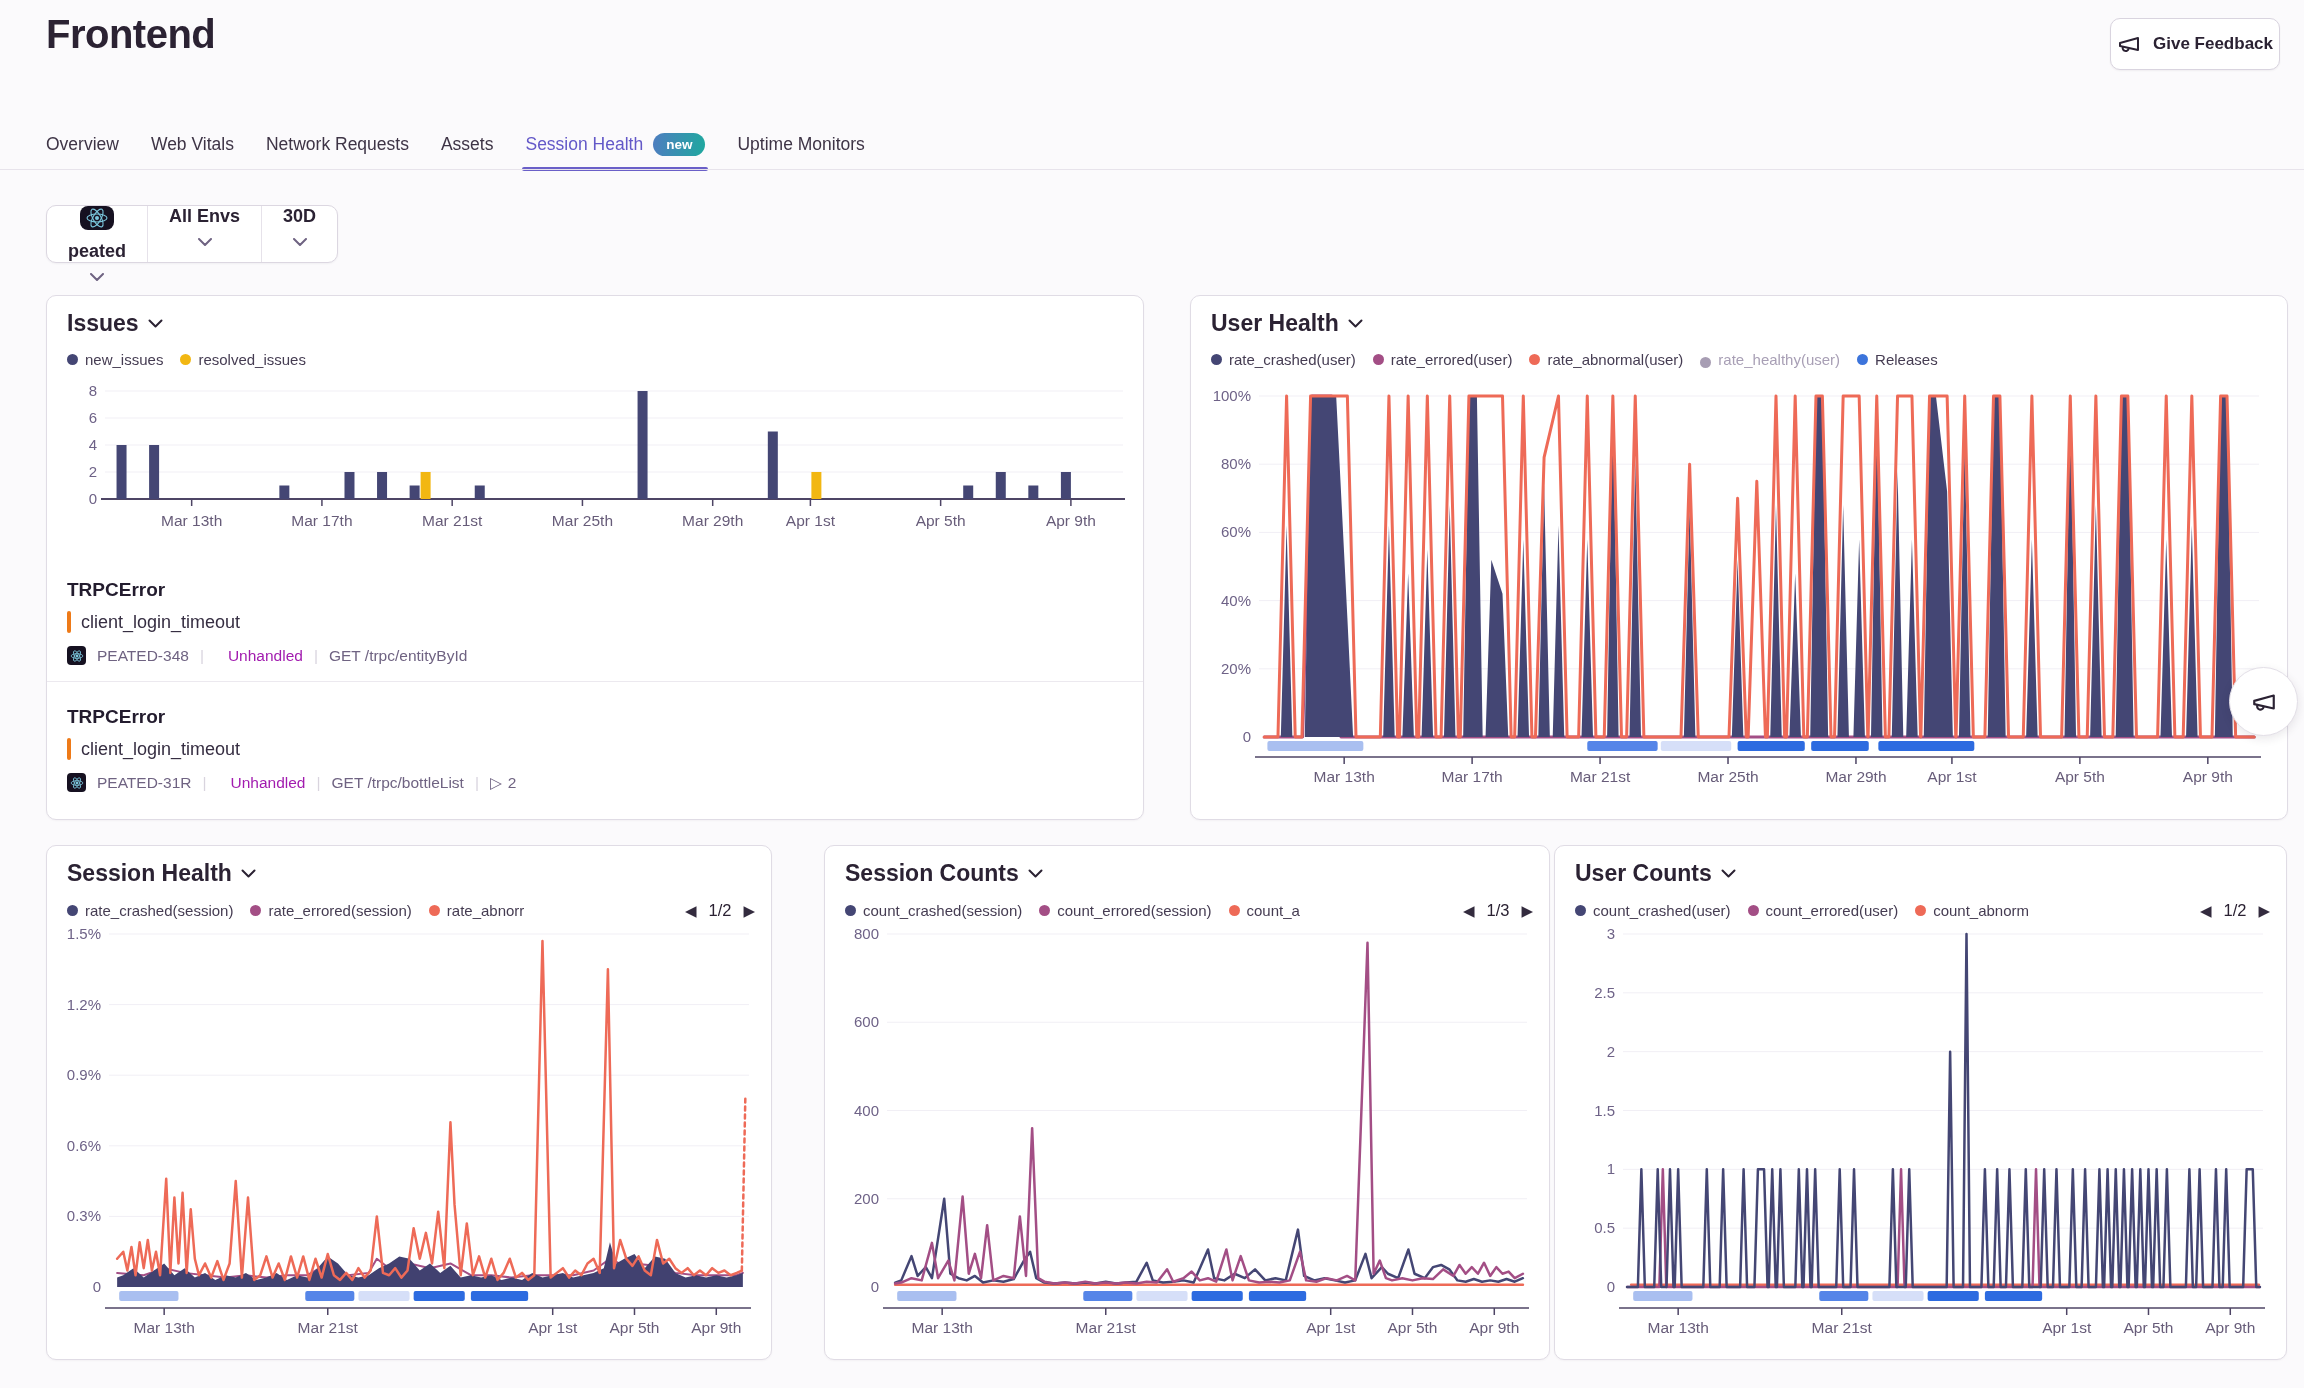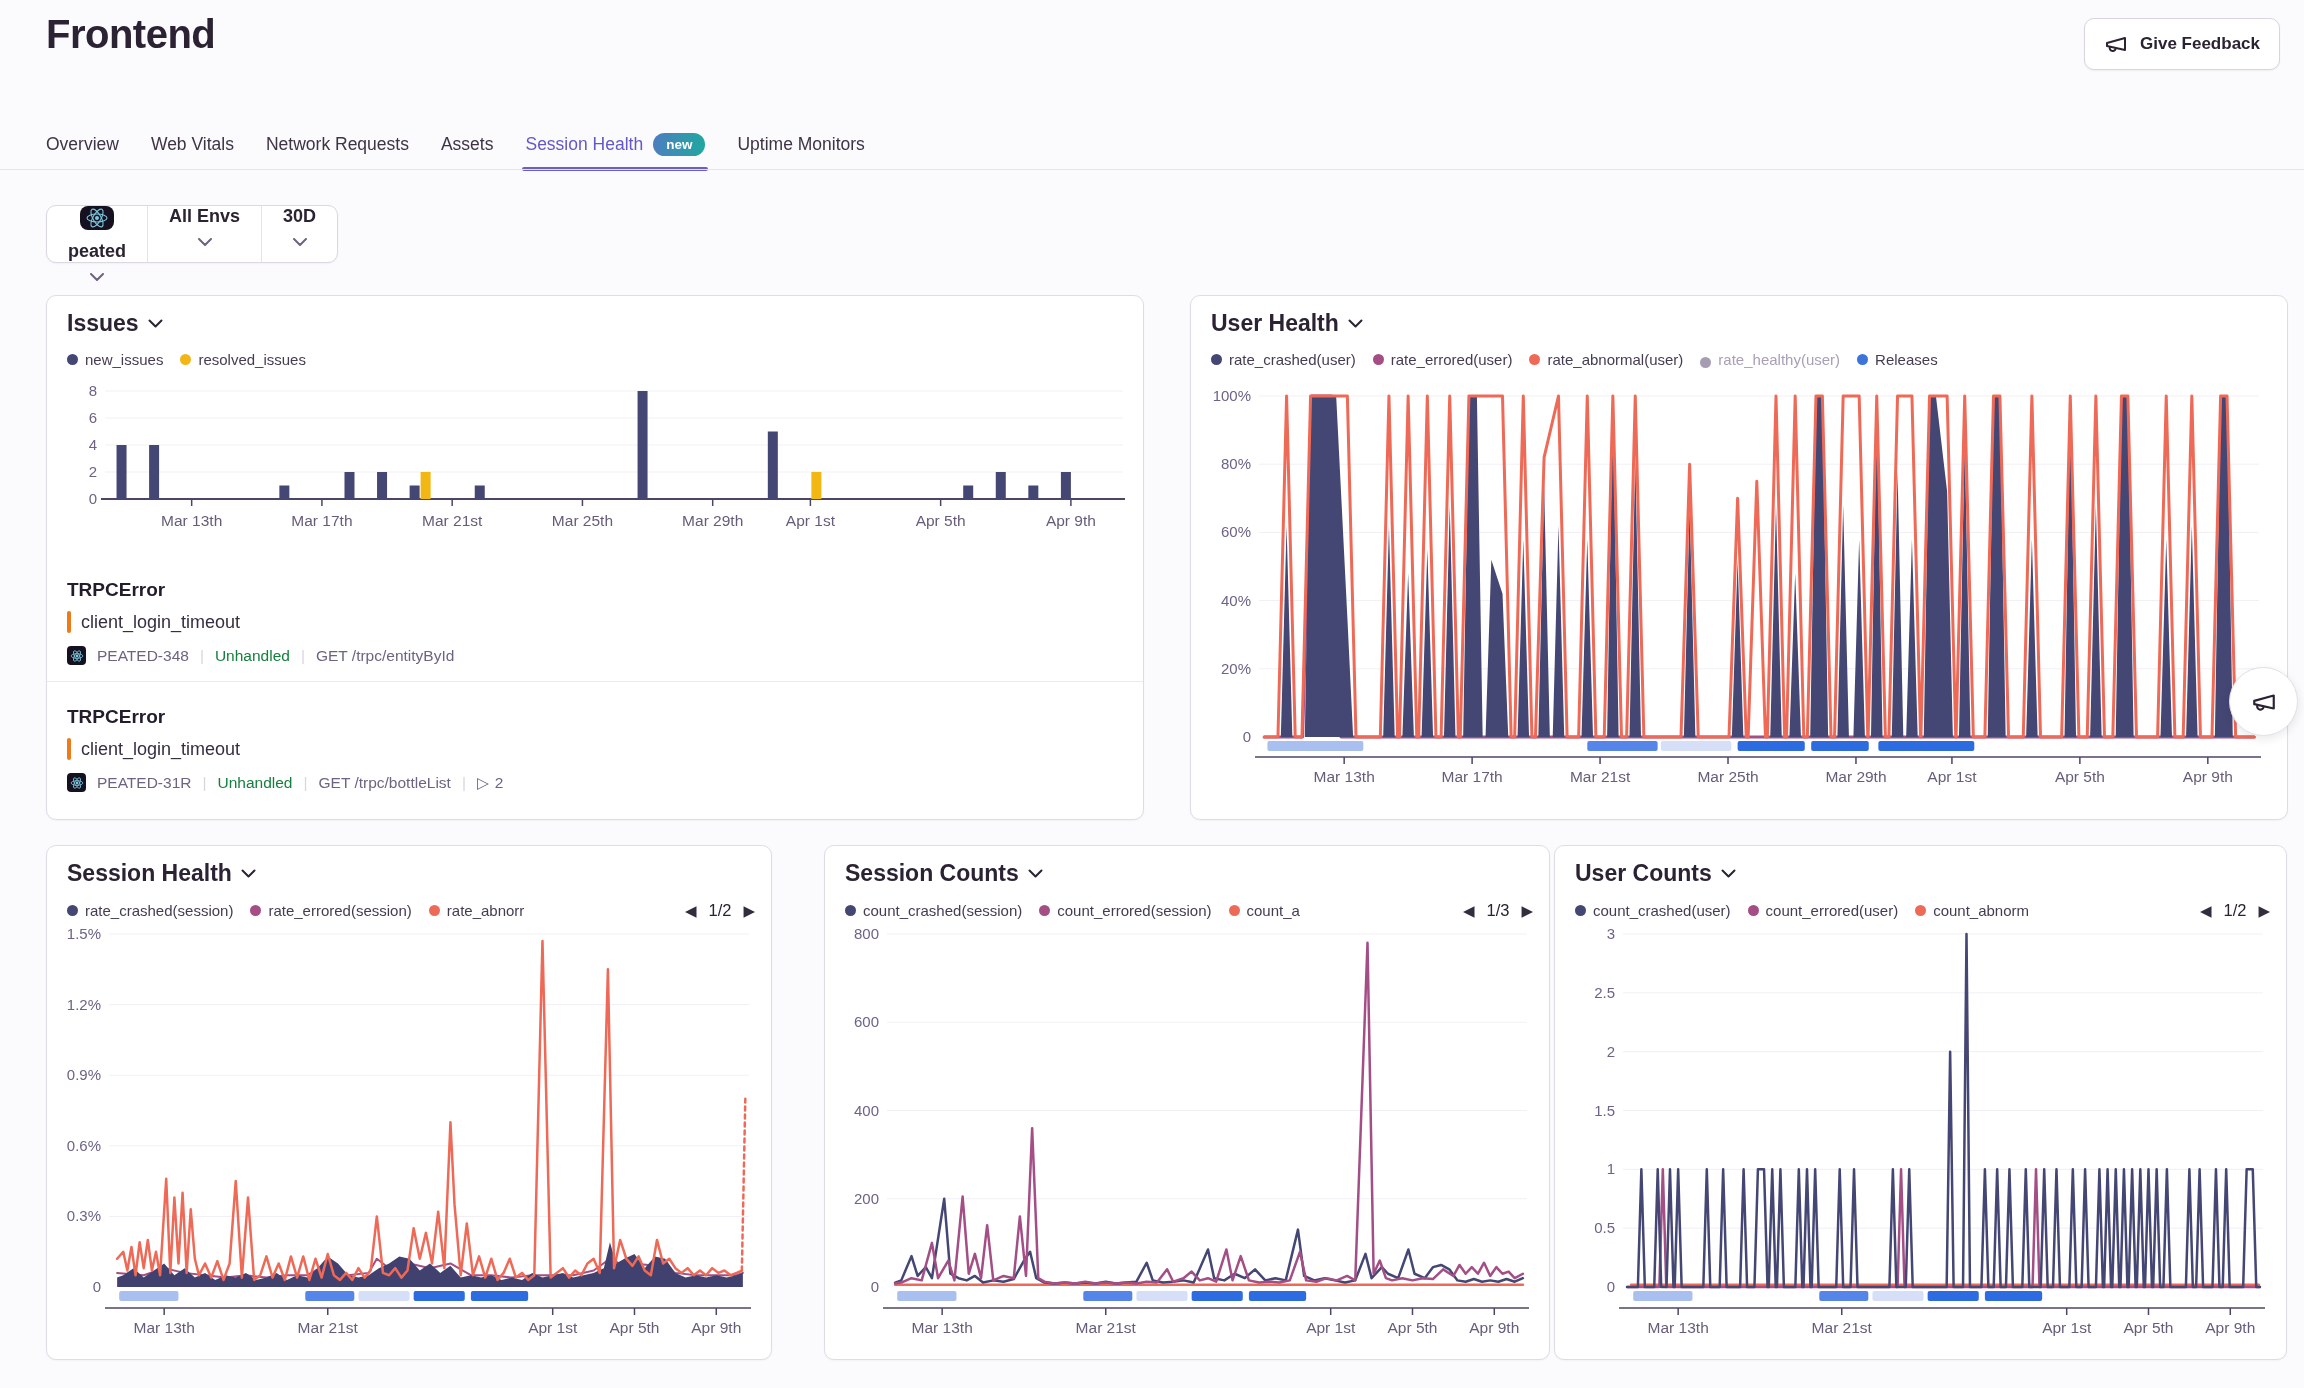--- a/index.html
+++ b/index.html
@@ -5,21 +5,21 @@
   html,body{margin:0;padding:0;}
   body{
     width:2304px;height:1388px;position:relative;overflow:hidden;
     background:#FBFAFC;color:#2B2233;
     font-family:"Liberation Sans","DejaVu Sans",sans-serif;
     -webkit-font-smoothing:antialiased;
   }
   .page-title{position:absolute;left:46px;top:12px;font-size:40px;font-weight:700;letter-spacing:-.5px;margin:0;}
   .feedback-btn{
     position:absolute;right:24px;top:18px;height:52px;display:flex;align-items:center;gap:12px;
-    background:#fff;border:1px solid #D9D4DF;border-radius:10px;padding:0 19px;
+    background:#fff;border:1px solid #D9D4DF;border-radius:10px;padding:0 6px;
     font-family:inherit;font-size:17px;font-weight:700;color:#2B2233;
     box-shadow:0 1px 2px rgba(43,34,51,.06);cursor:pointer;
   }
   .header-line{position:absolute;top:169px;left:0;width:2304px;border-top:1px solid #E7E3EB;}
   .tabs{position:absolute;left:46px;top:118px;display:flex;gap:32px;height:52px;}
   .tab{display:flex;align-items:center;gap:10px;position:relative;font-size:17.5px;color:#3E3446;cursor:pointer;white-space:nowrap;}
   .tab.active{color:#6358C8;}
   .tab.active::after{content:'';position:absolute;left:-3px;right:-3px;bottom:-1px;height:4px;border-radius:3px;background:#6A5FC8;}
   .badge-new{
     display:inline-block;padding:4px 13px;border-radius:20px;color:#fff;font-size:13.5px;font-weight:700;
@@ -44,21 +44,21 @@
   .pager .arrow{font-size:15px;color:#332B3E;cursor:pointer;line-height:1;}
   .chart{position:absolute;display:block;}
   .chart text{font-family:"Liberation Sans","DejaVu Sans",sans-serif;}
   .issue-item{position:absolute;left:20px;right:20px;}
   .issue-type{font-size:19px;font-weight:700;color:#231C2E;cursor:pointer;}
   .issue-culprit{margin-top:10px;display:flex;align-items:center;gap:10px;font-size:18px;color:#362E42;}
   .issue-culprit::before{content:'';width:4px;height:22px;border-radius:2px;background:#EE7A18;}
   .issue-meta{margin-top:13px;display:flex;align-items:center;gap:11px;font-size:15.5px;color:#6F6382;}
   .mini-react{width:19px;height:19px;border-radius:4px;background:#161121;display:grid;place-items:center;flex:0 0 auto;}
   .sep{color:#D9D4DE;}
-  .unhandled{color:#15803d;}
+  .unhandled{color:#a21caf;margin-left:13px;}
   .replay-wrap{display:inline-flex;align-items:center;gap:11px;}
   .replay{display:inline-flex;align-items:center;gap:6px;}
   .item-divider{position:absolute;left:0;right:0;top:385px;border-top:1px solid #ECE9EF;}
   .fab{
     position:absolute;left:2229px;top:667px;width:67px;height:67px;border-radius:50%;
     background:#fff;border:1px solid #E3DFE7;box-shadow:0 3px 10px rgba(43,34,51,.10);
     display:grid;place-items:center;cursor:pointer;
   }
 </style>
 </head>

